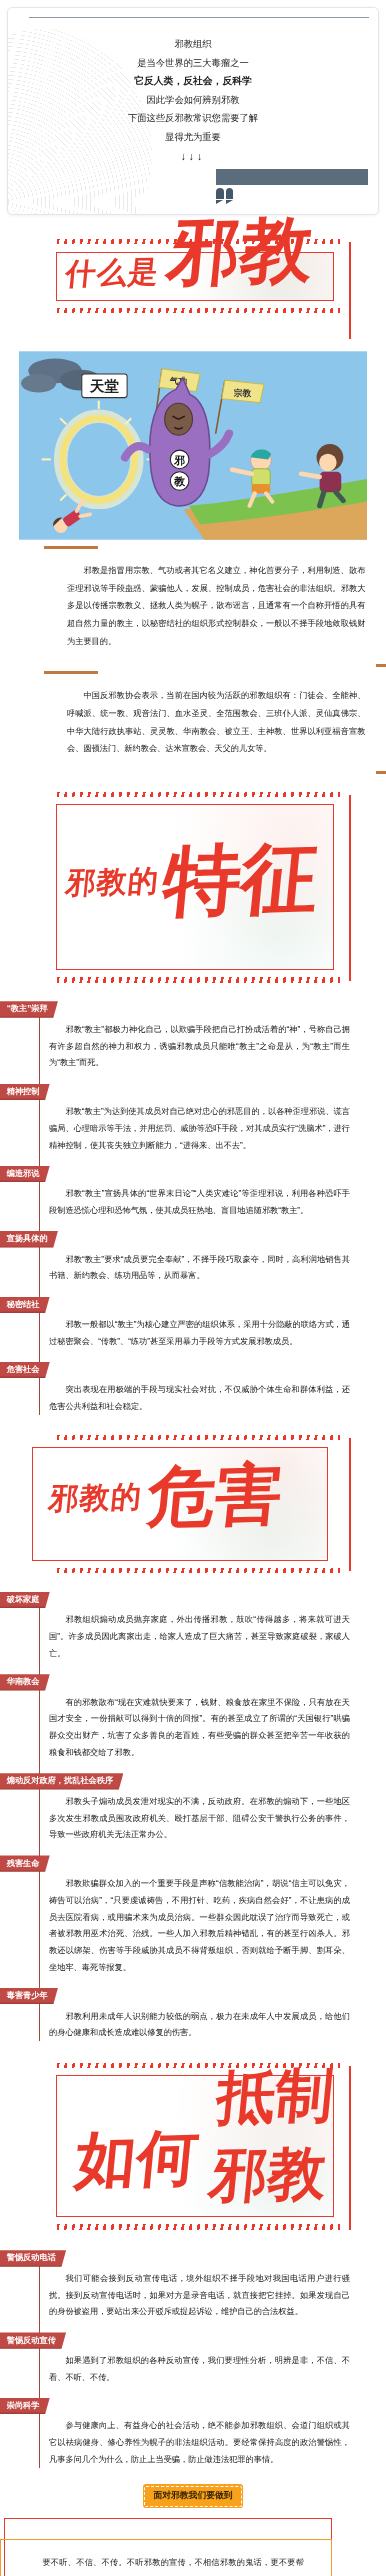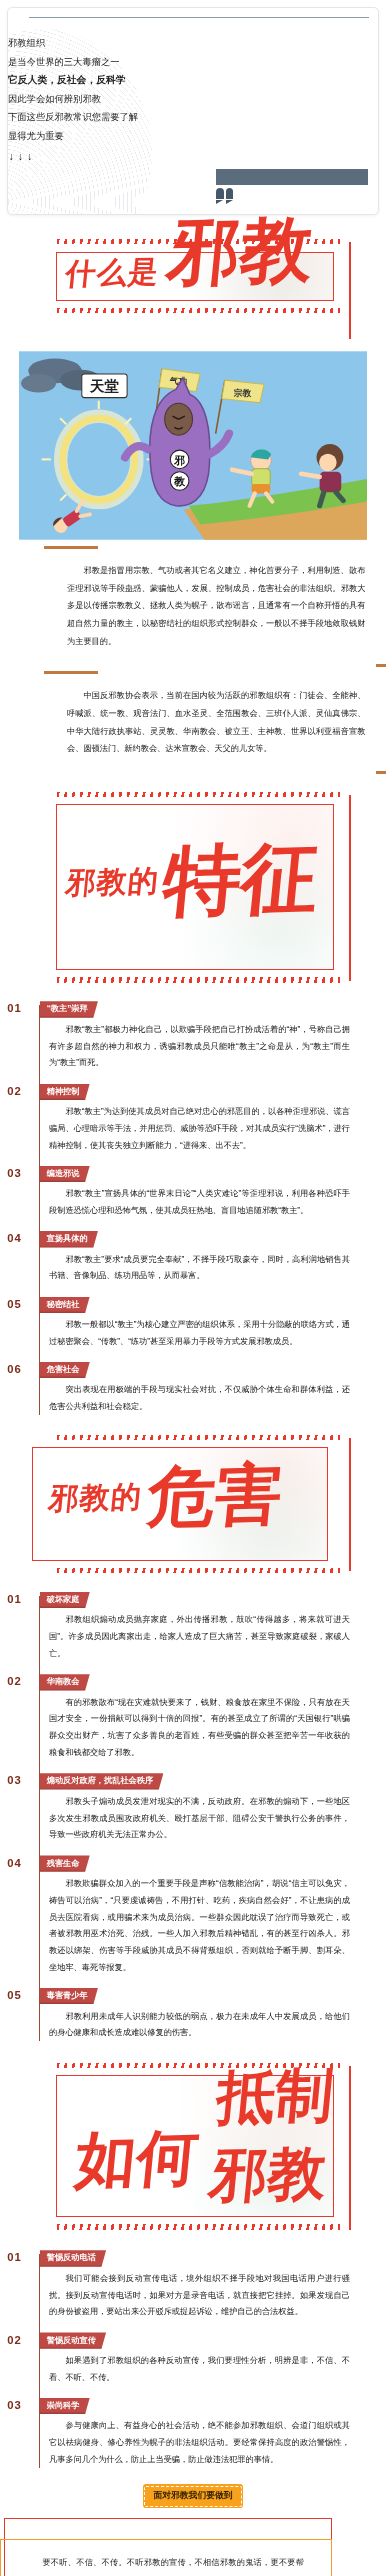--- a/index.html
+++ b/index.html
@@ -5,21 +5,21 @@
   html,body{margin:0;padding:0;background:#ffffff;}
   #page{position:relative;width:386px;height:3072px;overflow:hidden;background:#fff;
         font-family:"Liberation Sans","DejaVu Sans",sans-serif;color:#1a1a1a;}
 
   
   .card{position:relative;margin:7.2px auto 0;width:370px;height:206px;background:#fff;
         border:0.5px solid #e3e6e8;border-radius:5.2px;box-shadow:0 1px 3.1px rgba(0,0,0,.06);overflow:hidden;}
   .card-topline{position:absolute;top:9.3px;left:20.6px;right:9.3px;height:1px;background:#8d99a3;}
   .card-waves{position:absolute;left:-72px;bottom:-62px;width:216px;height:247px;border-radius:50%;
         background:repeating-radial-gradient(circle at 30% 70%, transparent 0 3.6px, #d4dadf 3.6px 4.1px);opacity:.55;}
-  .card-text{position:relative;z-index:2;padding-top:27px;font-size:9.3px;line-height:18.5px;color:#222;font-family:Liberation Mono, monospace;}
+  .card-text{position:relative;z-index:2;text-align:center;padding-top:27px;font-size:9.3px;line-height:18.5px;color:#222;}
   .card-text .b{font-weight:700;font-size:9.8px;}
   .card-arrows{font-size:10.3px;letter-spacing:3.1px;color:#111;margin-top:2.1px;}
   .slate-bar{position:absolute;z-index:1;left:208px;top:161px;width:152px;height:15.5px;background:#5b6c7c;}
   .quote-icon{position:absolute;left:208px;top:180px;width:20.6px;height:17.5px;}
   .quote-icon i{position:absolute;top:0;width:7.7px;height:11.3px;background:#44586a;border-radius:4.1px 4.1px 0 0;}
   .quote-icon i:nth-child(1){left:0;} .quote-icon i:nth-child(2){left:9.8px;}
   .quote-icon i::after{content:'';position:absolute;bottom:-4.1px;left:0;border-left:7.7px solid #44586a;border-bottom:4.1px solid transparent;}
 
   
   .sec{position:relative;margin:0 0 0 0;}
@@ -60,21 +60,21 @@
   .obar{height:3.1px;width:54px;background:#c2793f;}
   .obar.left{margin:4.1px 0 13.4px 0;}
   .obar.right{margin:13.4px 0 4.1px 332px;}
   .para{margin:0 20.6px 0 23px;font-size:8.2px;line-height:2.15;text-indent:2em;color:#151515;text-align:justify;}
 
   
   .group{position:relative;margin-top:13.4px;}
   .group::before{content:'';position:absolute;left:39px;top:8.2px;bottom:1px;width:1px;background:#9c4a33;}
   .item{position:relative;padding-top:4.1px;}
   .inum{position:absolute;left:7.2px;top:5.2px;font-size:11.3px;font-weight:800;color:#7c2d1b;letter-spacing:1px;}
-  .ibadge{position:relative;display:inline-block;margin-left:40px;background:#bf4a45;color:#fff;
+  .ibadge{position:relative;display:inline-block;background:#bf4a45;color:#fff;
           font-size:8.2px;font-weight:700;line-height:1;padding:4.1px 10.3px 4.1px 6.7px;
           clip-path:polygon(0 0,100% 0,calc(100% - 4.6px) 100%,0 100%);
           box-shadow:inset 0 -1.5px 0 rgba(0,0,0,.15);}
   .tick{position:absolute;top:-10.3px;right:-13.4px;width:11.3px;height:8.2px;transform:skewX(-38deg);}
   .tick i{position:absolute;top:0;width:2.6px;height:8.2px;}
   .tick i:nth-child(1){left:0;background:#8d2f10;}
   .tick i:nth-child(2){left:4.6px;background:#e07c2e;}
   .ipara{margin:4.1px 36px 7.2px 49px;font-size:8.2px;line-height:2.05;text-indent:2em;color:#141414;text-align:justify;}
 
   
@@ -238,21 +238,21 @@
             <i></i>
           </span></span>
       <p class="ipara">邪教“教主”宣扬具体的“世界末日论”“人类灾难论”等歪理邪说，利用各种恐吓手段制造恐慌心理和恐怖气氛，使其成员狂热地、盲目地追随邪教“教主”。</p>
     </div>
     <div class="item">
       <span class="inum">04</span>
       <span class="ibadge"><span>宣扬具体的</span><span class="tick">
             <i></i>
             <i></i>
           </span></span>
-      <p class="ipara">邪教“教主”要求“成员要完全奉献”，不择手段巧取豪夺，同时，高利润地销售其书籍、音像制品、练功用品等，从而暴富。</p>
+      <p class="ipara">邪教“教主”要求“成员要完全奉献”，不择手段巧取豪夺，同时，高利润地销售其书籍、新约教会、练功用品等，从而暴富。</p>
     </div>
     <div class="item">
       <span class="inum">05</span>
       <span class="ibadge"><span>秘密结社</span><span class="tick">
             <i></i>
             <i></i>
           </span></span>
       <p class="ipara">邪教一般都以“教主”为核心建立严密的组织体系，采用十分隐蔽的联络方式，通过秘密聚会、“传教”、“练功”甚至采用暴力手段等方式发展邪教成员。</p>
     </div>
     <div class="item">

